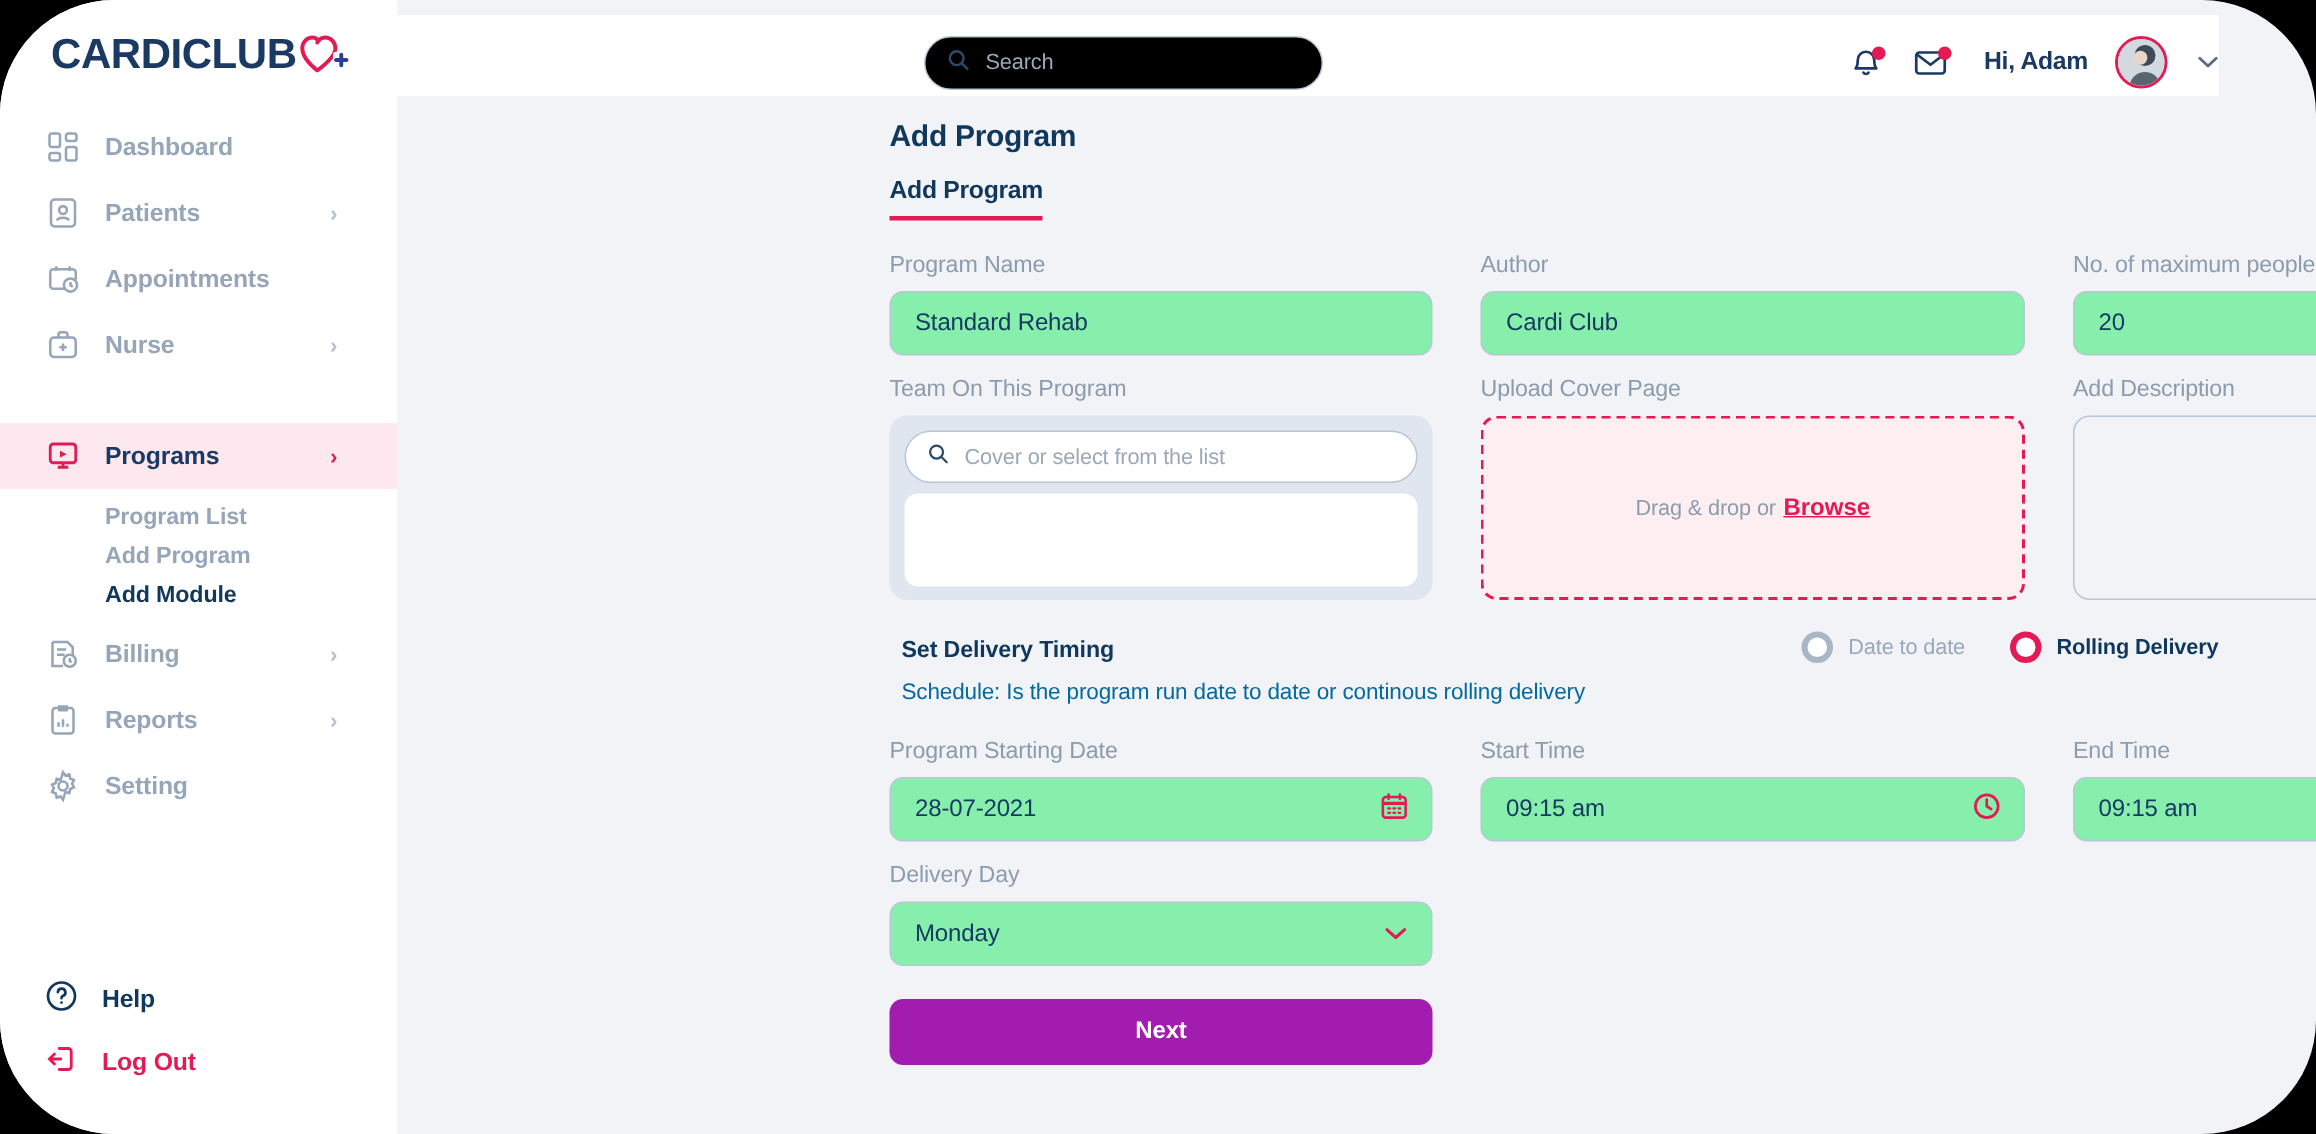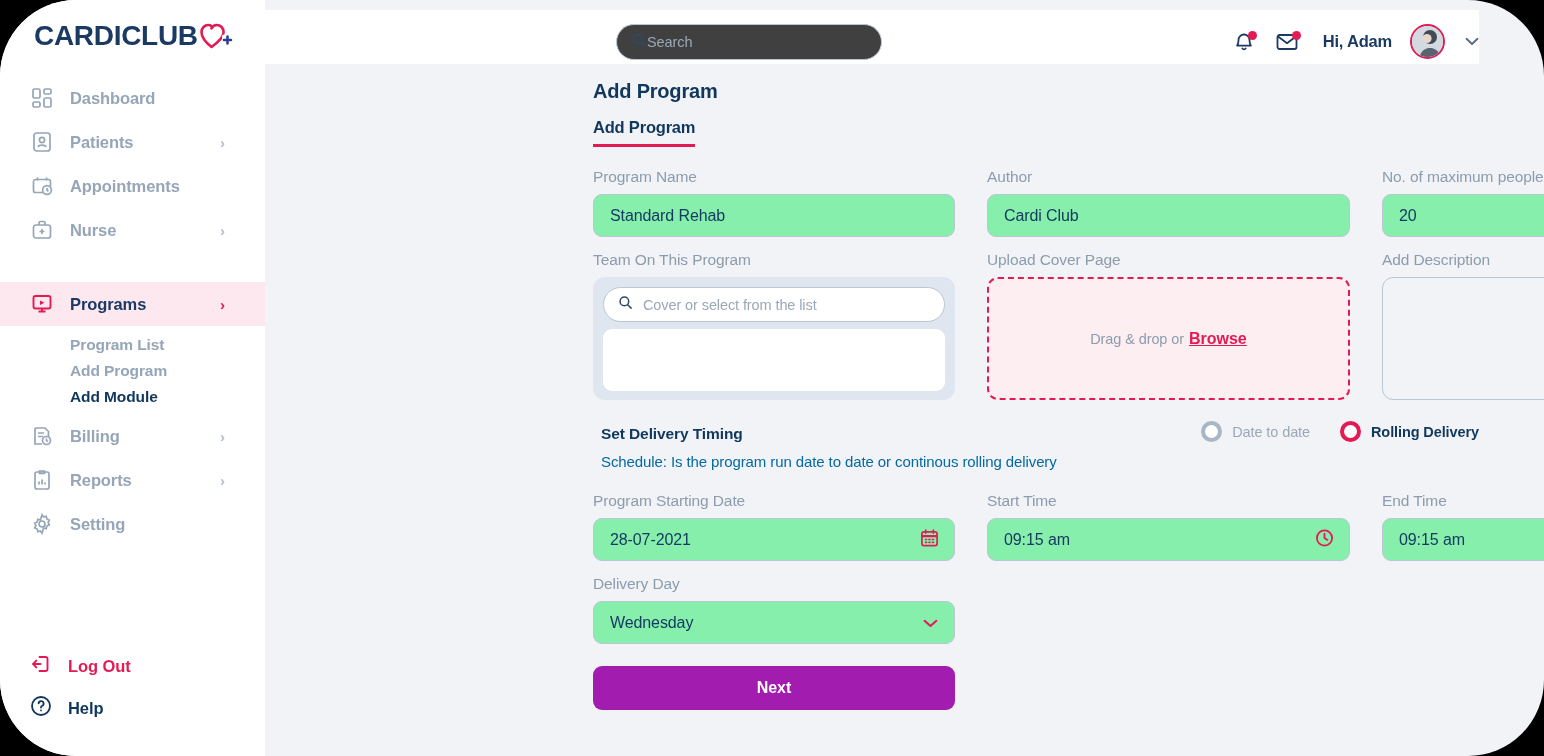--- a/index.html
+++ b/index.html
@@ -85,22 +85,22 @@
   .topbar {
     position: absolute; left: 0; top: 10px;
     width: 1214px; height: 54px;
     background: #ffffff;
     display: flex; align-items: center;
   }
   .search-box {
     position: absolute; left: 351px; top: 24px;
     width: 266px; height: 36px;
     border: 1px solid #b9c6d4; border-radius: 18px;
-    background: #404040;
-    display: flex; align-items: center; 
+    background: #000000;
+    display: flex; align-items: center; gap: 10px;
     padding: 0 14px;
   }
   .search-ph { font-size: 14.5px; color: #9aa8b8; letter-spacing: -0.1px; }
 
   .topbar-right {
     position: absolute; right: 65px; top: 24px;
     display: flex; align-items: center; gap: 18px;
   }
   .icon-badge { position: relative; width: 26px; height: 26px; display:flex; align-items:center; justify-content:center; cursor:pointer; }
   .badge-dot {
@@ -324,36 +324,36 @@
             <path d="M11 1.8 l1.6 2.2 2.6-.7 .6 2.7 2.5 1.1-1.2 2.4 1.2 2.4-2.5 1.1-.6 2.7-2.6-.7L11 20.2 9.4 18l-2.6 .7-.6-2.7L3.7 14.9 4.9 12.5 3.7 10.1 6.2 9 6.8 6.3 9.4 7 Z"></path>
           </svg>
         </span>
         <span class="nav-label">Setting</span>
       </div>
     </nav>
 
     <div class="sidebar-bottom">
       <div class="bottom-item">
         <span class="ic">
-          <svg width="22" height="22" viewBox="0 0 22 22" fill="none" stroke="#e31b54" stroke-width="1.9" stroke-linecap="round">
-            <path d="M9.5 4 h6 a2 2 0 0 1 2 2 v10 a2 2 0 0 1-2 2 h-6"></path>
-            <path d="M10.5 11 H3.2 M6.3 7.6 L3 11 l3.3 3.4"></path>
-          </svg>
-        </span>
-        <span class="bottom-label logout-label">Log Out</span>
-      </div>
-      <div class="bottom-item">
-        <span class="ic">
           <svg width="22" height="22" viewBox="0 0 22 22" fill="none" stroke="#10375c" stroke-width="1.8">
             <circle cx="11" cy="11" r="9"></circle>
             <path d="M8.6 8.4 a2.5 2.5 0 1 1 3.2 2.6 c-.7 .3-.8 .9-.8 1.5" stroke-linecap="round"></path>
             <circle cx="11" cy="15.4" r=".9" fill="#10375c" stroke="none"></circle>
           </svg>
         </span>
         <span class="bottom-label help-label">Help</span>
+      </div>
+      <div class="bottom-item">
+        <span class="ic">
+          <svg width="22" height="22" viewBox="0 0 22 22" fill="none" stroke="#e31b54" stroke-width="1.9" stroke-linecap="round">
+            <path d="M9.5 4 h6 a2 2 0 0 1 2 2 v10 a2 2 0 0 1-2 2 h-6"></path>
+            <path d="M10.5 11 H3.2 M6.3 7.6 L3 11 l3.3 3.4"></path>
+          </svg>
+        </span>
+        <span class="bottom-label logout-label">Log Out</span>
       </div>
     </div>
   </aside>
 
   <main id="main">
 
     <div class="topbar"></div>
 
     <div class="search-box">
       <span>
@@ -503,21 +503,21 @@
         <div class="input-box">
           <span>09:15 am</span>
 
         </div>
       </div>
     </div>
 
     <div style="position:absolute; left:328px; top:575px; width:362px;">
       <label class="field-label">Delivery Day</label>
       <div class="input-box">
-        <span>Wednesday</span>
+        <span>Monday</span>
         <span class="select-caret">
           <svg width="15" height="9" viewBox="0 0 15 9" fill="none" stroke="#e31b54" stroke-width="2" stroke-linecap="round" stroke-linejoin="round">
             <path d="M1.6 1.8 L7.5 7 L13.4 1.8"></path>
           </svg>
         </span>
       </div>
     </div>
 
     <button class="next-btn" style="position:absolute; left:328px; top:666px;">Next</button>
 

